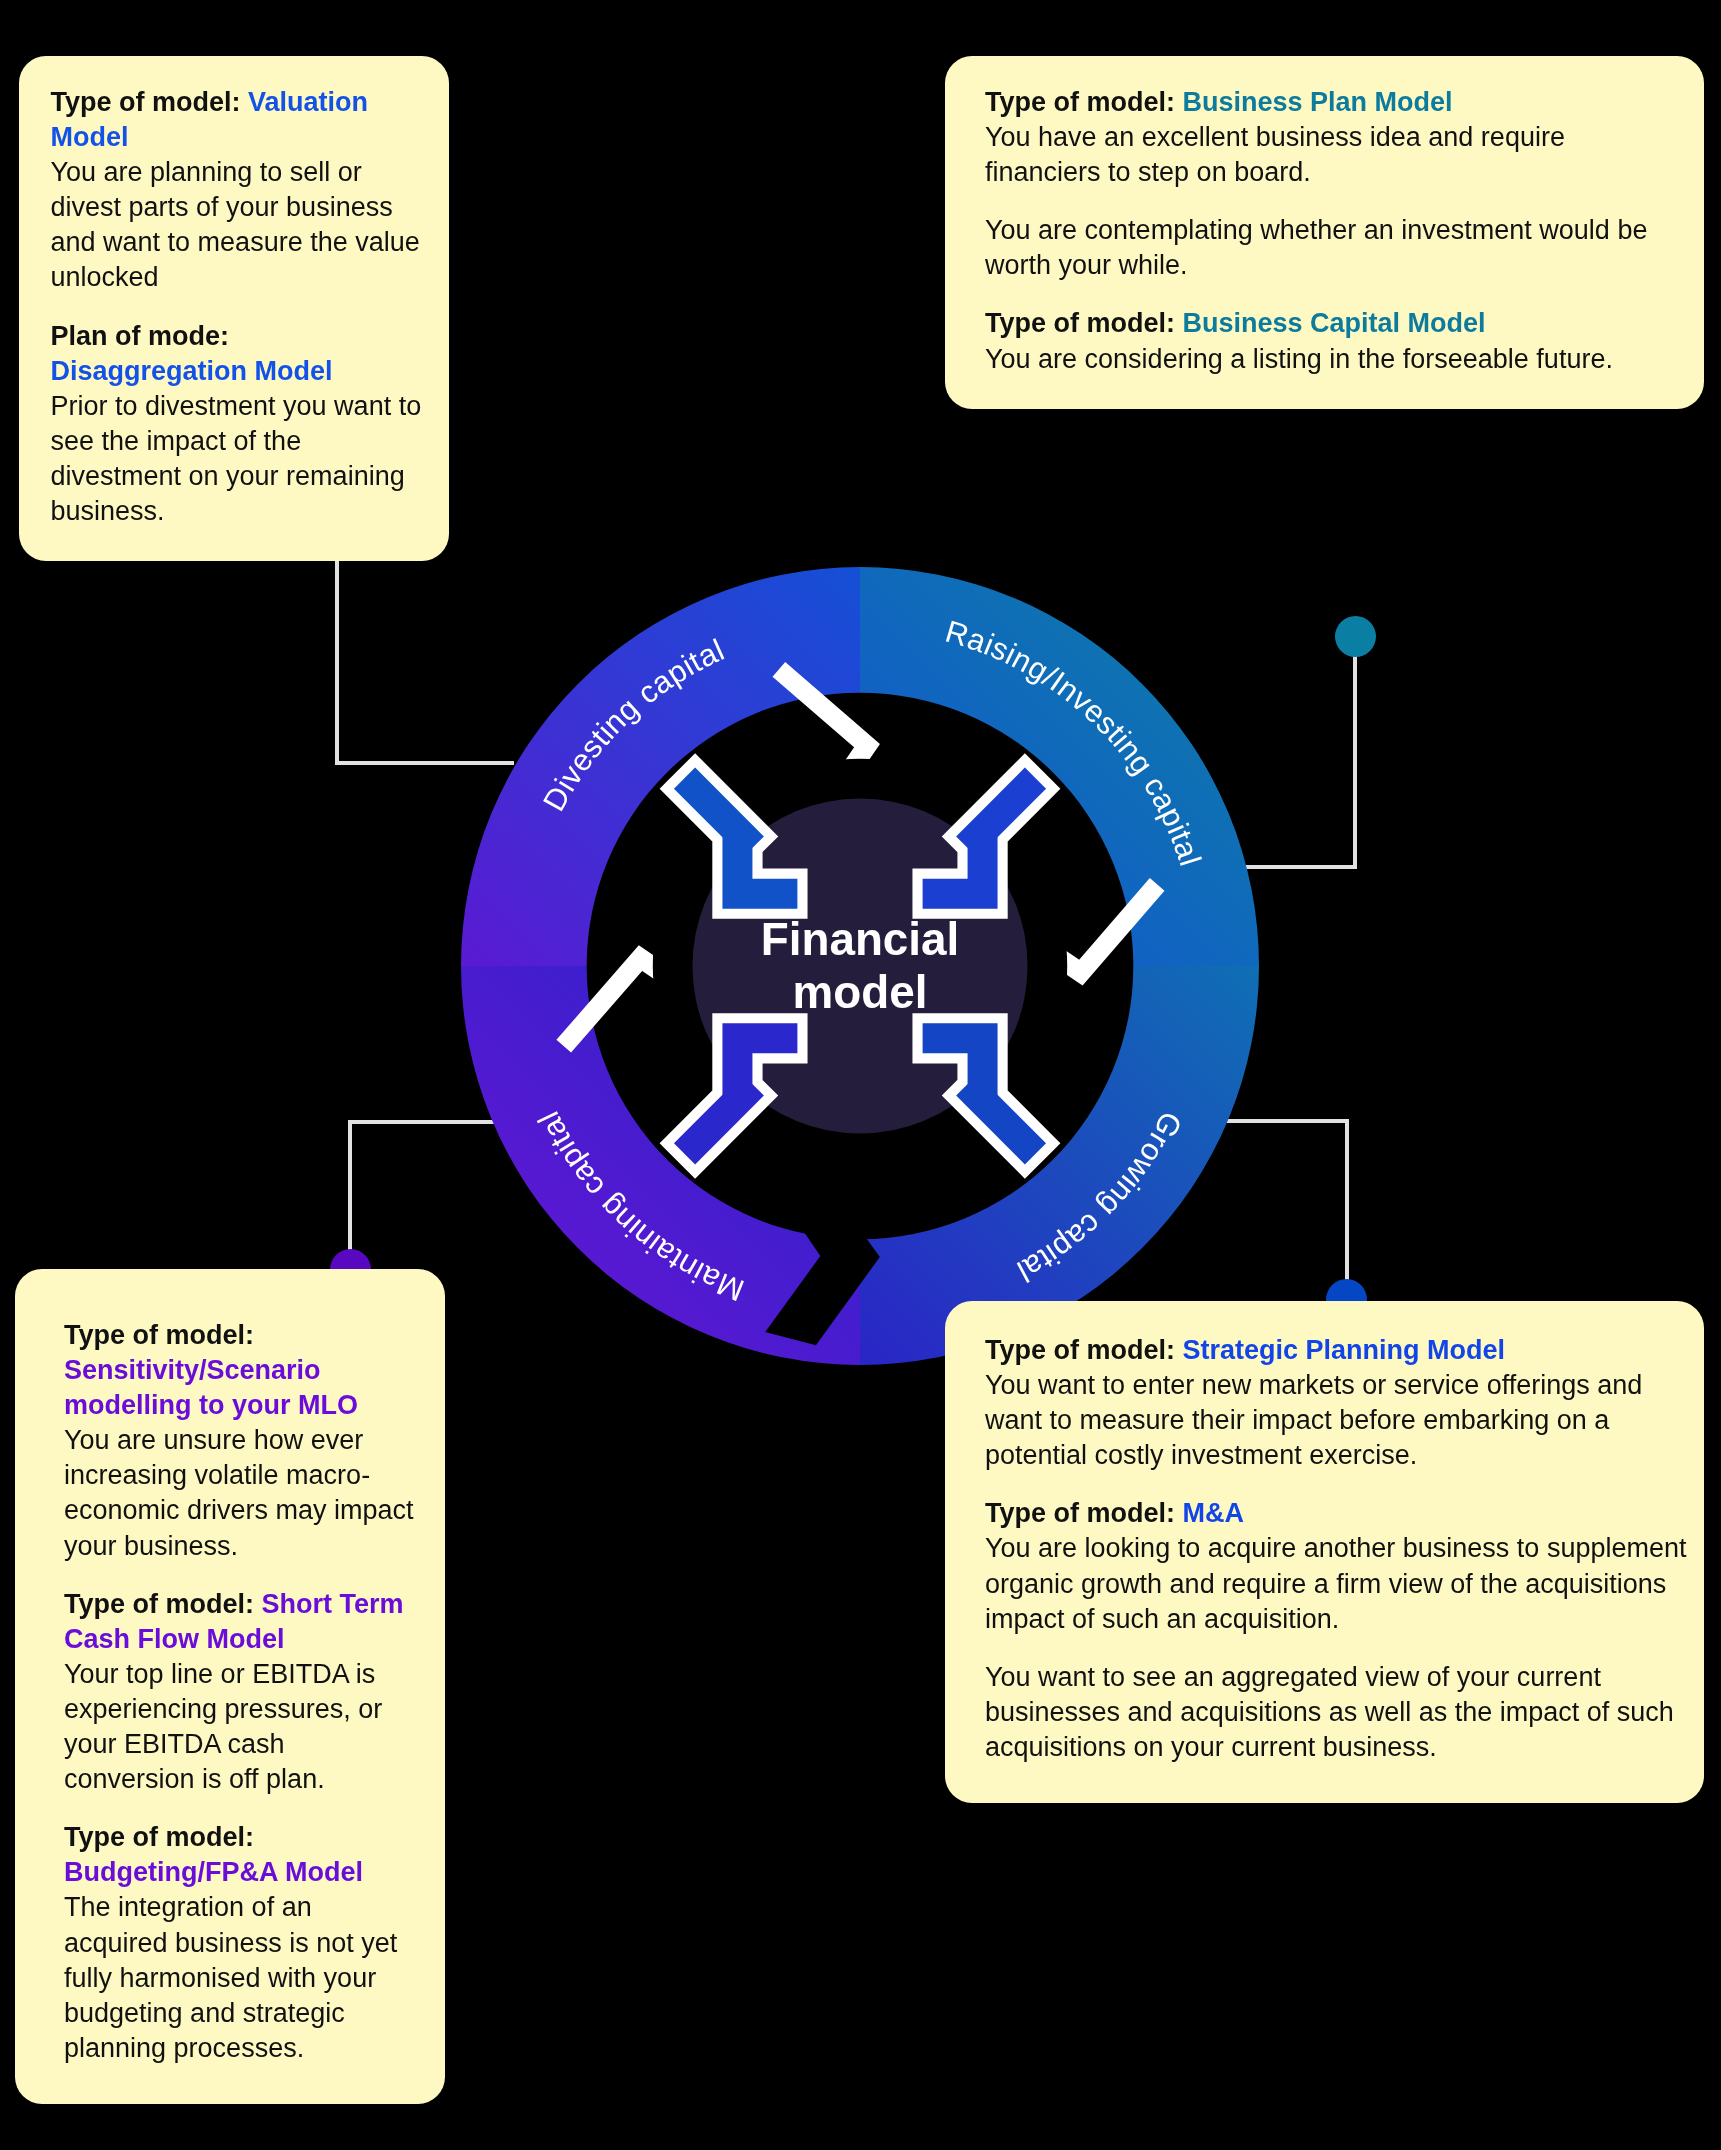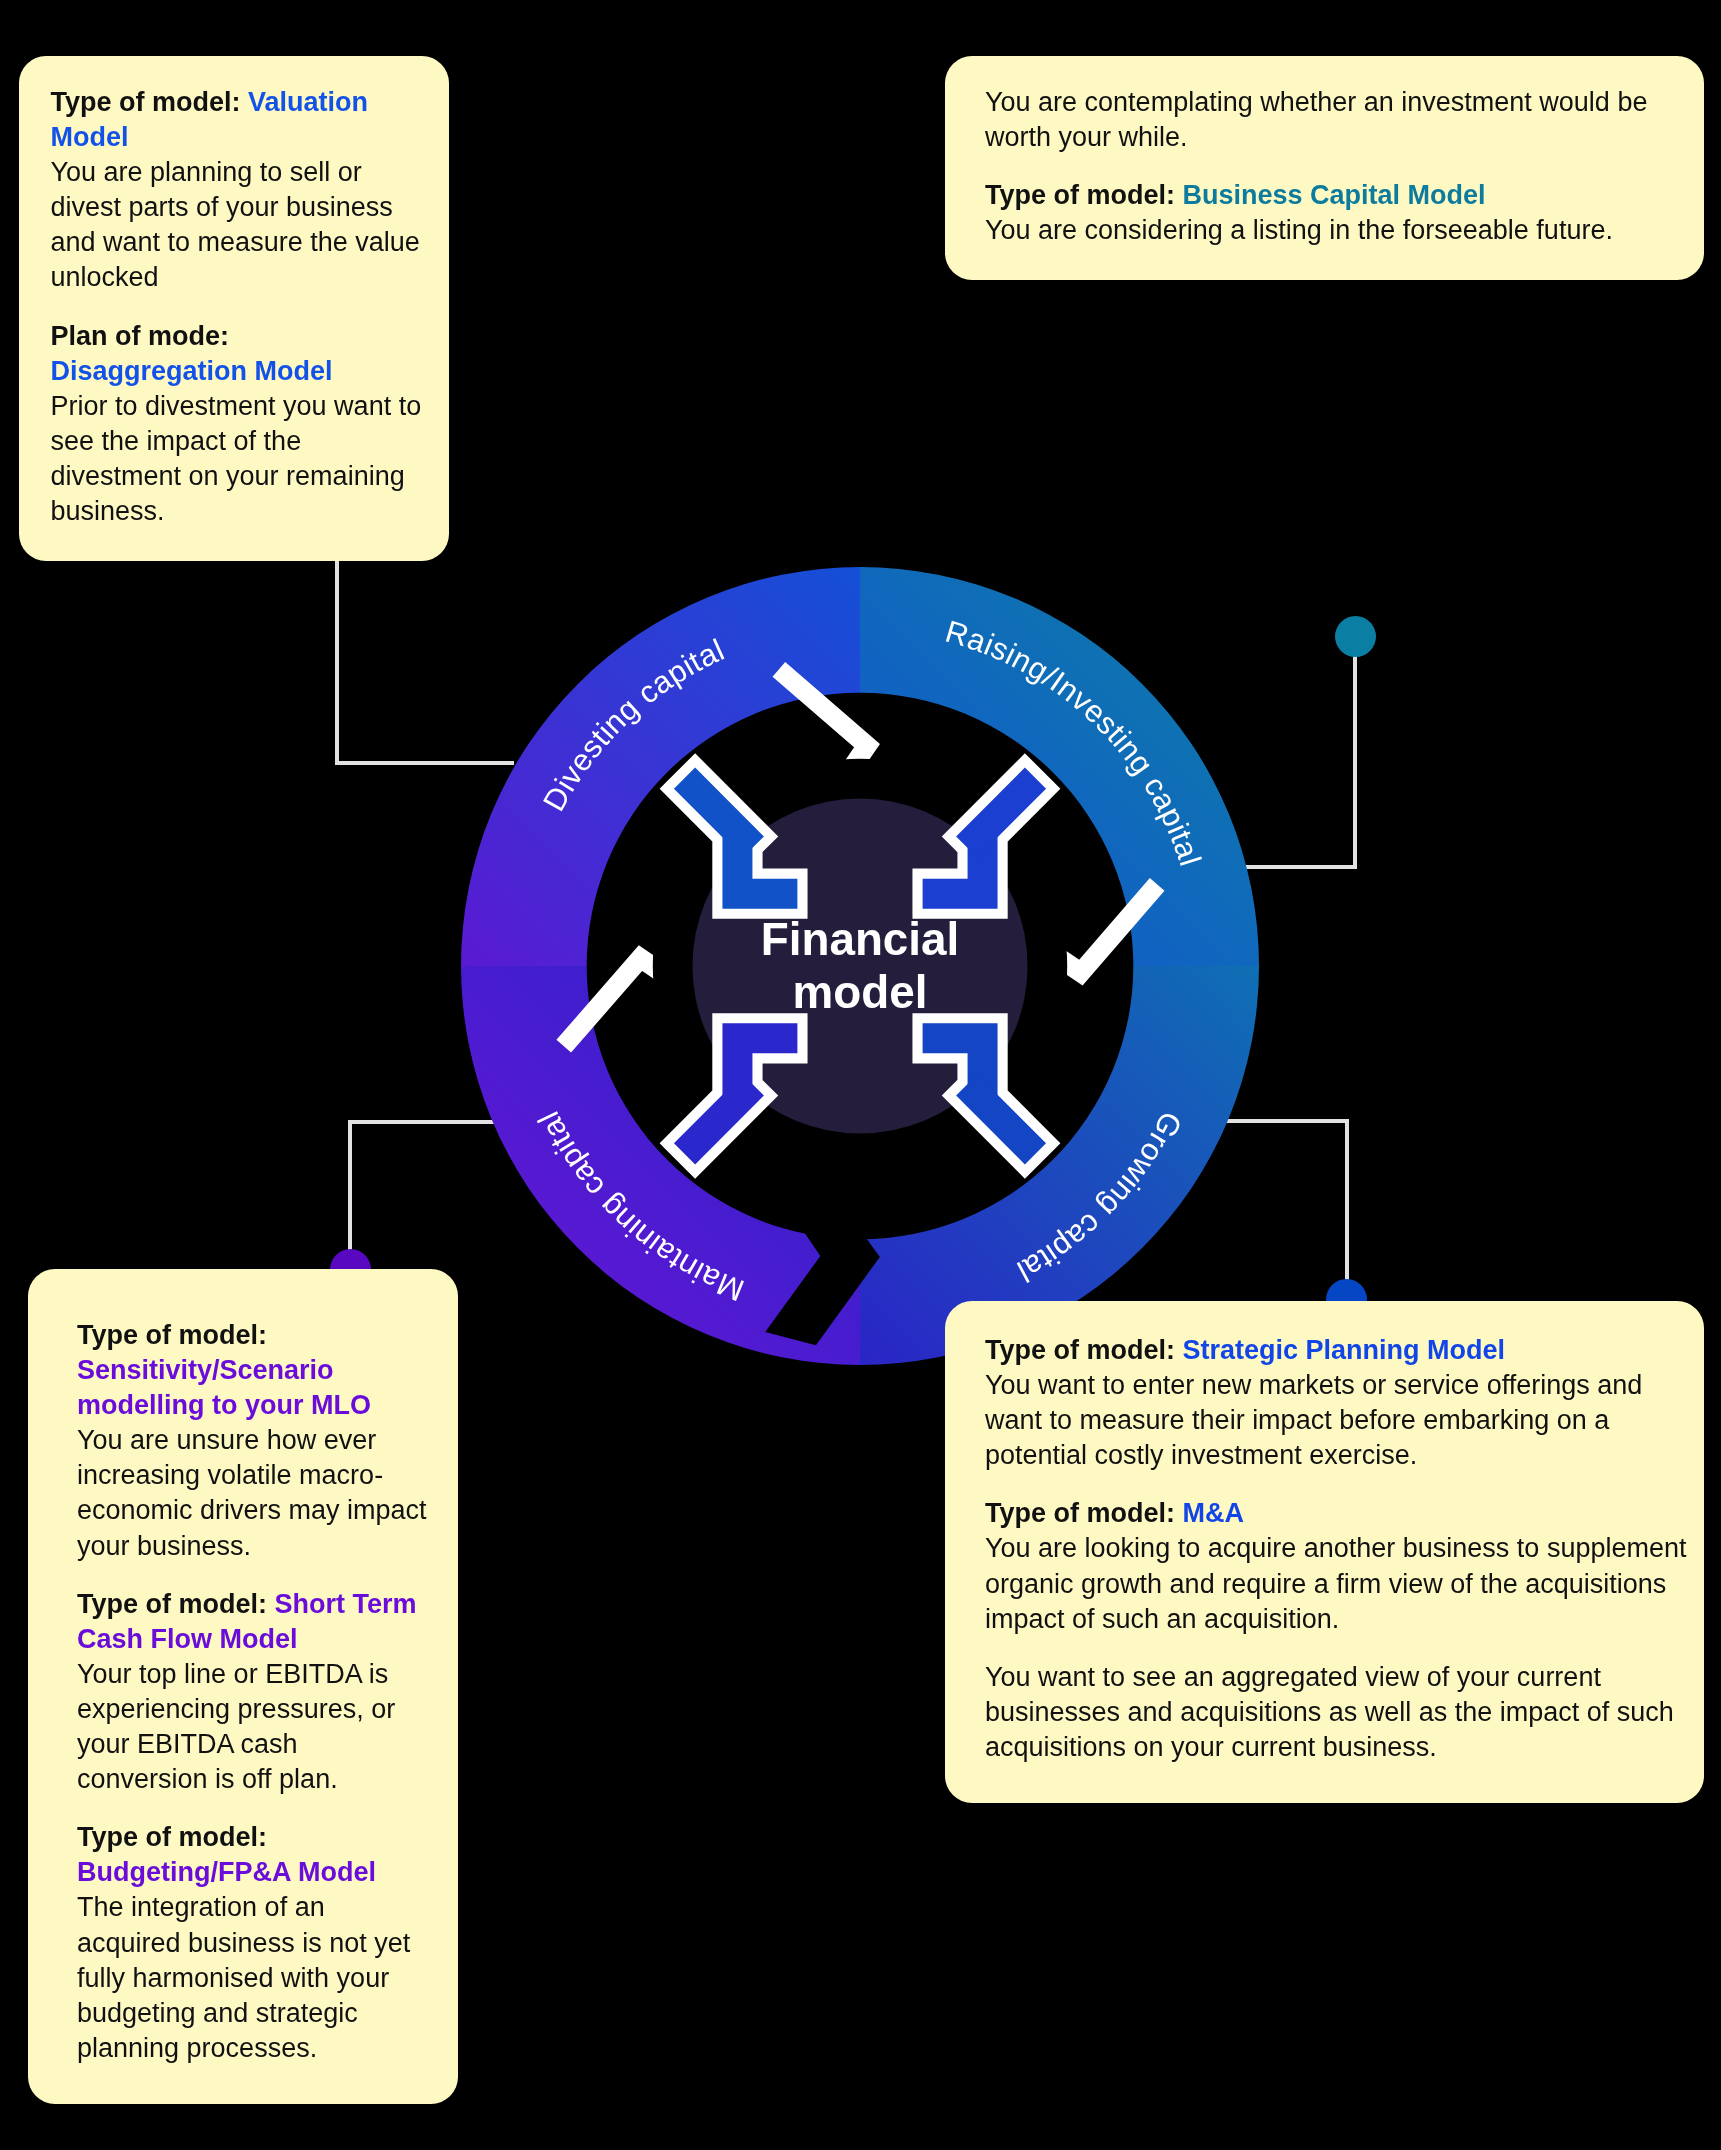--- a/index.html
+++ b/index.html
@@ -36,21 +36,21 @@
     color: #111111;
   }
 
   
   #card-tl { left: 18.5px;   top: 56px;  width: 430px;  }
   #card-tl .card-inner { padding: 29px 25.6px 32px 32px; }
 
   #card-tr { left: 945px; top: 56px;  width: 759px; }
   #card-tr .card-inner { padding: 29px 31px 32px 40px; }
 
-  #card-bl { left: 28px;   top: 1269px; width: 430px;  }
+  #card-bl { left: 15px;   top: 1269px; width: 430px;  }
   #card-bl .card-inner { padding: 49px 25.6px 38px 49px; }
 
   #card-br { left: 945px; top: 1301px; width: 759px; }
   #card-br .card-inner { padding: 32px 15px 38px 40px; }
 
   
   .dot { position: absolute; border-radius: 50%; }
   
   .ln { position: absolute; background: #e2e2e2; }
 
@@ -219,20 +219,24 @@
       <div class="blk">
         <div class="hl"><span>Plan of mode: </span><span class="accent" style="color:#1352e8">Disaggregation Model</span></div>
         <div class="body">Prior to divestment you want to see the impact of the divestment on your remaining business.</div>
       </div>
     </div>
   </div>
 
   <div class="card" id="card-tr">
     <div class="card-inner">
       <div class="blk">
+        <div class="hl"><span>Type of model: </span><span class="accent" style="color:#0d7b9e">Business Plan Model</span></div>
+        <div class="body">You have an excellent business idea and require financiers to step on board.</div>
+      </div>
+      <div class="blk">
         <div class="body">You are contemplating whether an investment would be worth your while.</div>
       </div>
       <div class="blk">
         <div class="hl"><span>Type of model: </span><span class="accent" style="color:#0d7b9e">Business Capital Model</span></div>
         <div class="body">You are considering a listing in the forseeable future.</div>
       </div>
     </div>
   </div>
 
   <div class="card" id="card-bl">

